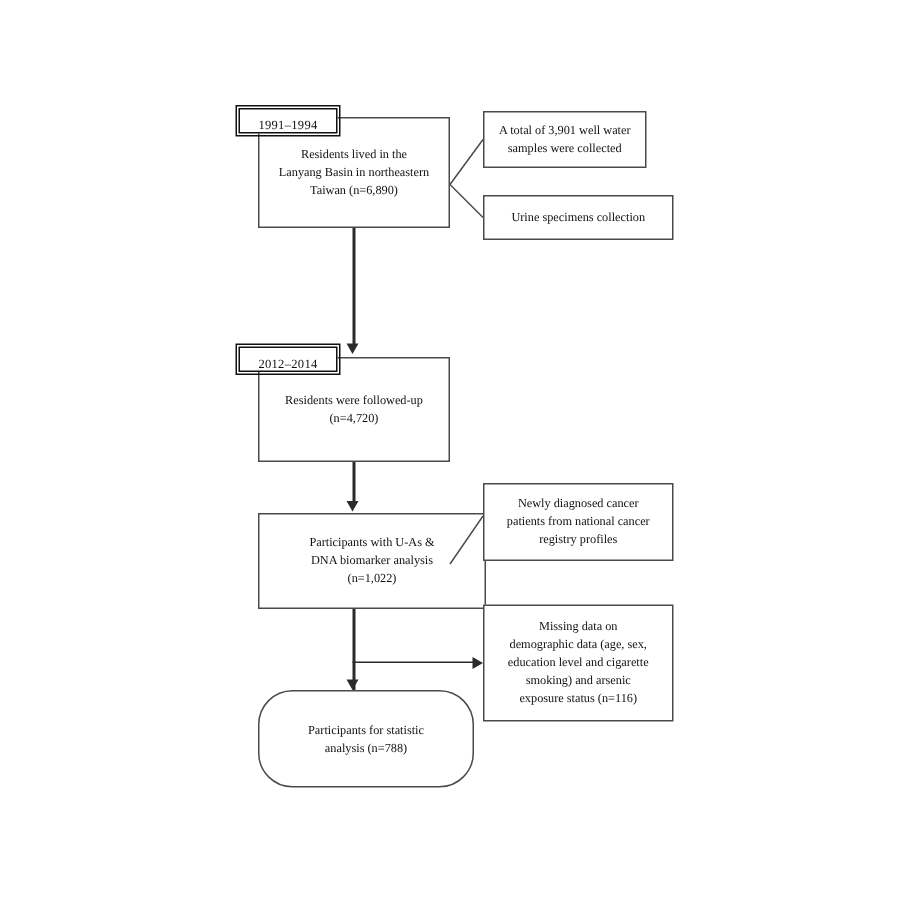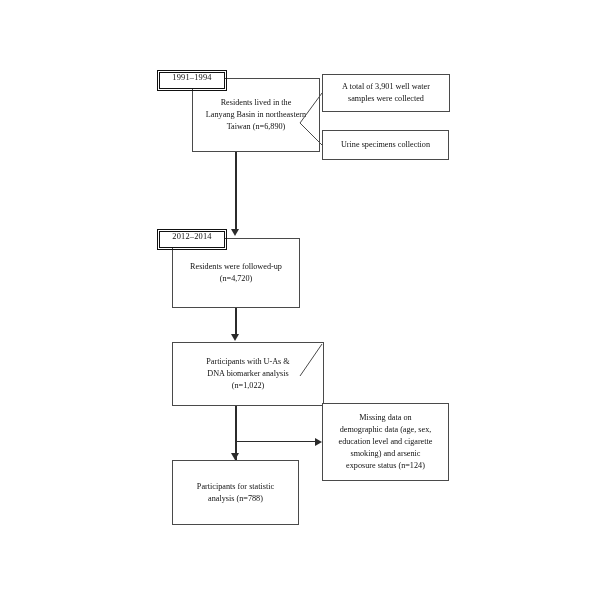--- a/index.html
+++ b/index.html
@@ -41,21 +41,21 @@
 
   
   .era-box {
     position: absolute;
     box-sizing: border-box;
     border: 1.6px solid #111111;
     outline: 0.6px solid #111111;
     outline-offset: 1.2px;
     background: #ffffff;
     display: flex;
-    align-items: flex-start;
+    align-items: flex-end;
     justify-content: center;
     font-size: 8.4px;
     color: #111111;
     z-index: 6;
     letter-spacing: 0.2px;
   }
 
   
   .vline {
     position: absolute;
@@ -90,31 +90,31 @@
     border-top: 4.2px solid transparent;
     border-bottom: 4.2px solid transparent;
     border-left: 7px solid #2b2b2b;
   }
 </style>
 </head>
 <body>
 
 <div id="canvas">
 
-  <div class="box" style="left:172px; top:78px; width:128px; height:74px;margin-left:20px;">
+  <div class="box" style="left:172px; top:78px; width:128px; height:74px;">
     <span class="txt">Residents lived in the
 Lanyang Basin in northeastern
 Taiwan (n=6,890)</span>
   </div>
 
   <div class="era-box" style="left:159px; top:72px; width:66px; height:17px;">
     <span>1991–1994</span>
   </div>
 
-  <div class="box" style="left:322px; top:74px; width:128px; height:38px;">
+  <div class="box" style="left:322px; top:74px; width:109px; height:38px;">
     <span class="txt">A total of 3,901 well water
 samples were collected</span>
   </div>
 
   <div class="box" style="left:322px; top:130px; width:127px; height:30px;">
     <span class="txt">Urine specimens collection</span>
   </div>
 
   <svg class="diag" style="left:300px; top:86px; width:24px; height:74px;">
     <line x1="0" y1="37" x2="22" y2="7"></line>
@@ -135,37 +135,42 @@
 
   <div class="vline" style="left:235px; top:308px; height:28px;"></div>
   <div class="arrow-down" style="left:230.8px; top:334px;"></div>
 
   <div class="box" style="left:172px; top:342px; width:152px; height:64px;">
     <span class="txt">Participants with U-As &amp;
 DNA biomarker analysis
 (n=1,022)</span>
   </div>
 
+  <div class="box" style="left:322px; top:322px; width:127px; height:52px;">
+    <span class="txt">Newly diagnosed cancer
+patients from national cancer
+registry profiles</span>
+  </div>
 
   <svg class="diag" style="left:300px; top:344px; width:24px; height:34px;">
     <line x1="0" y1="32" x2="22" y2="0"></line>
   </svg>
 
   <div class="box" style="left:322px; top:403px; width:127px; height:78px;">
     <span class="txt">Missing data on
 demographic data (age, sex,
 education level and cigarette
 smoking) and arsenic
-exposure status (n=124)</span>
+exposure status (n=116)</span>
   </div>
 
   <div class="vline" style="left:235px; top:406px; height:54px;"></div>
   <div class="arrow-down" style="left:230.8px; top:453px;"></div>
 
   <div class="hline" style="left:235px; top:441px; width:81px;"></div>
   <div class="arrow-right" style="left:315px; top:437.5px;"></div>
 
-  <div class="box" style="left:172px; top:460px; width:127px; height:65px;">
+  <div class="box" style="left:172px; top:460px; width:144px; height:65px;border-radius:23px;">
     <span class="txt">Participants for statistic
 analysis (n=788)</span>
   </div>
 
 </div>
 
 </body></html>

